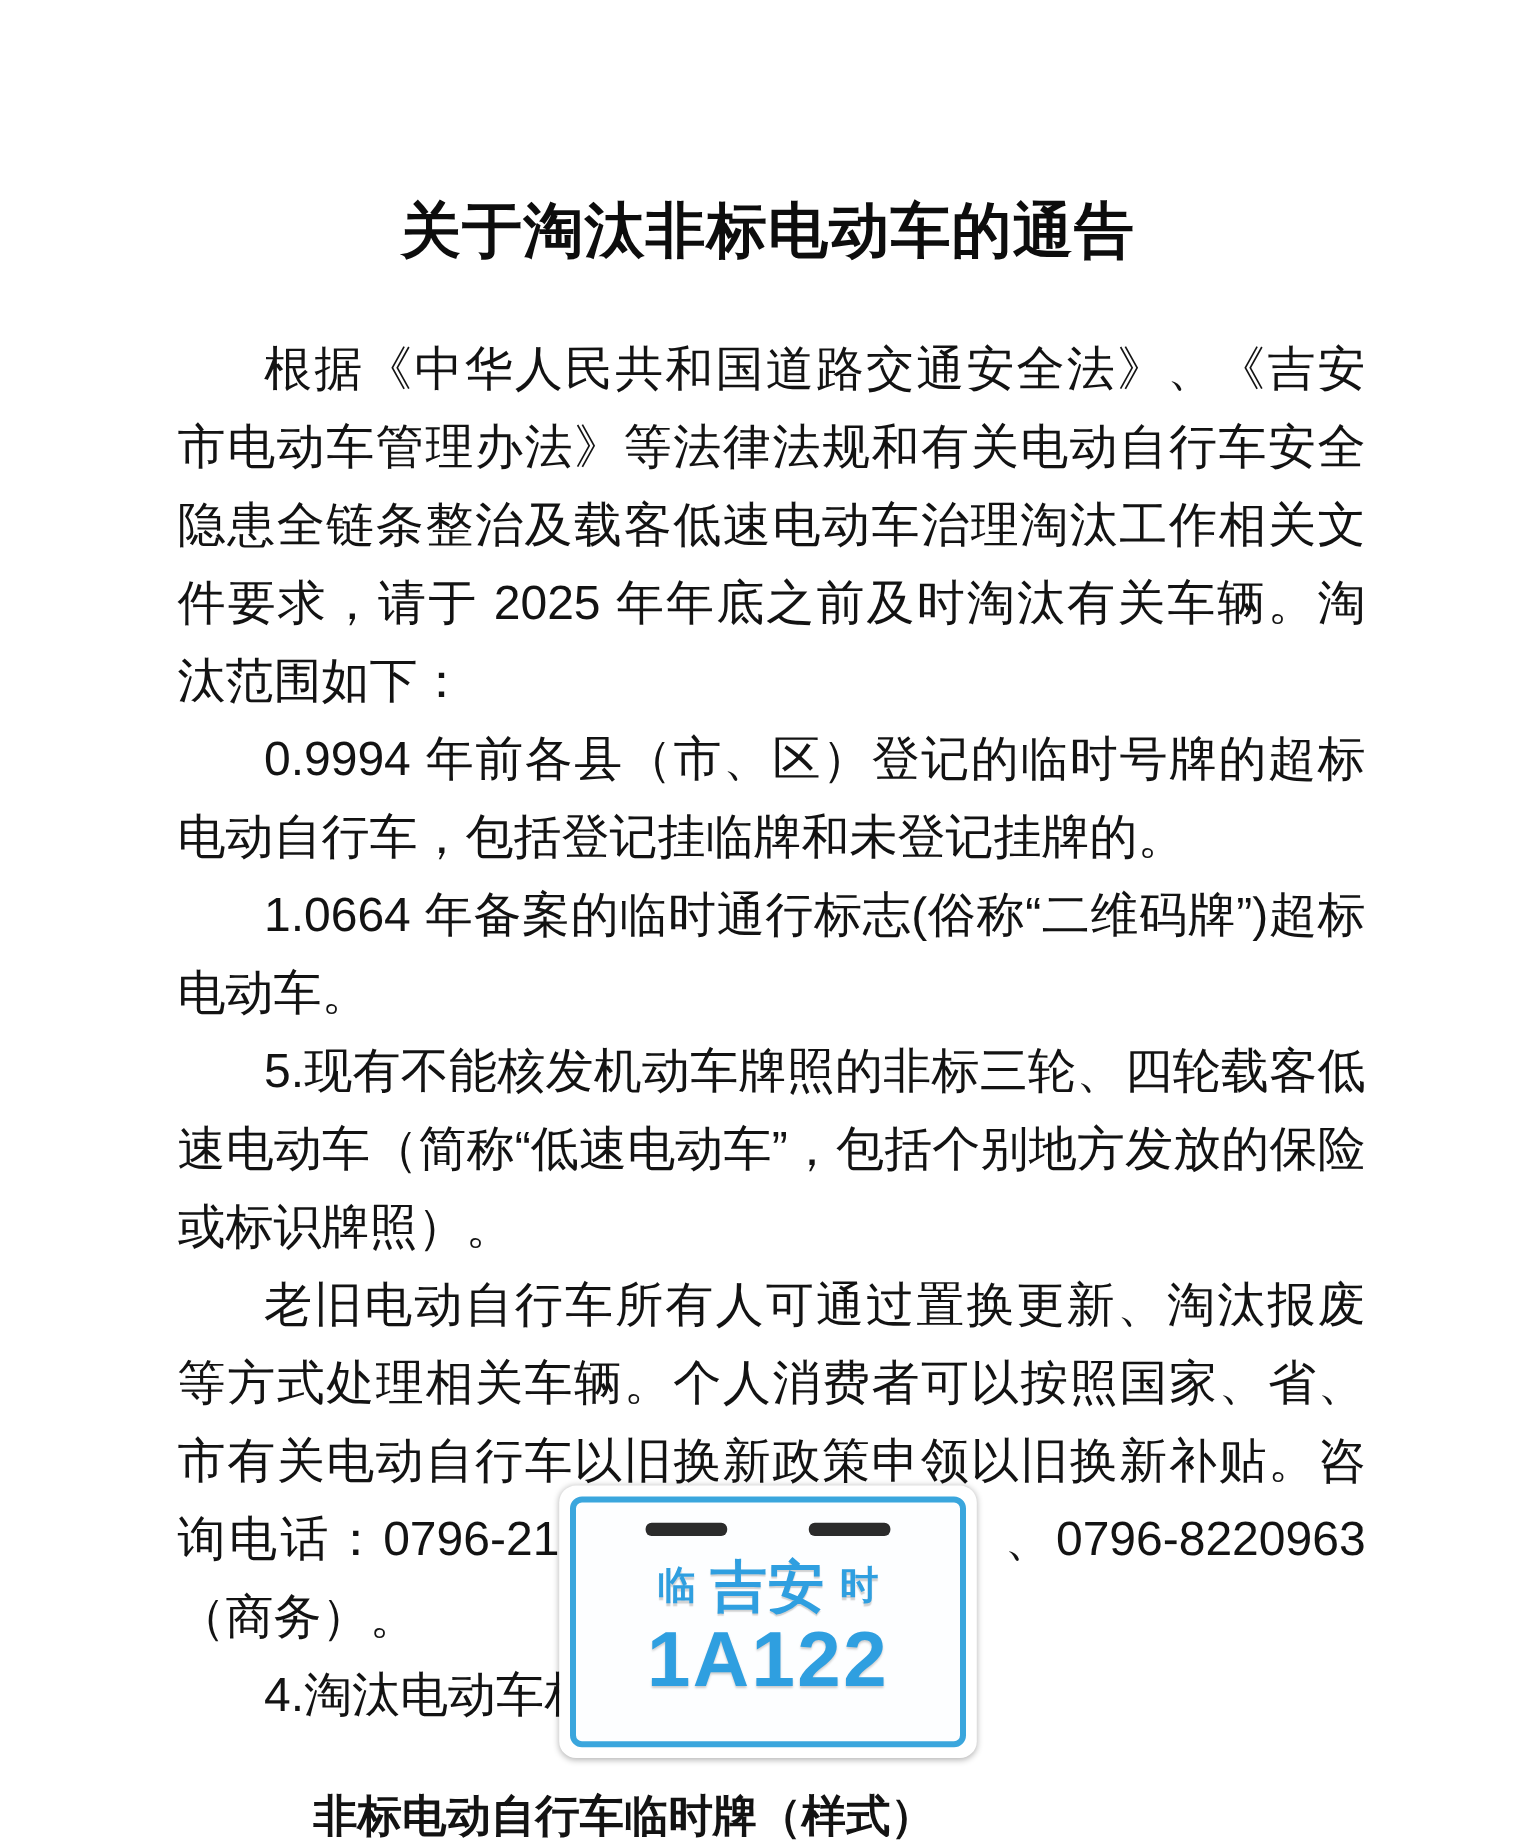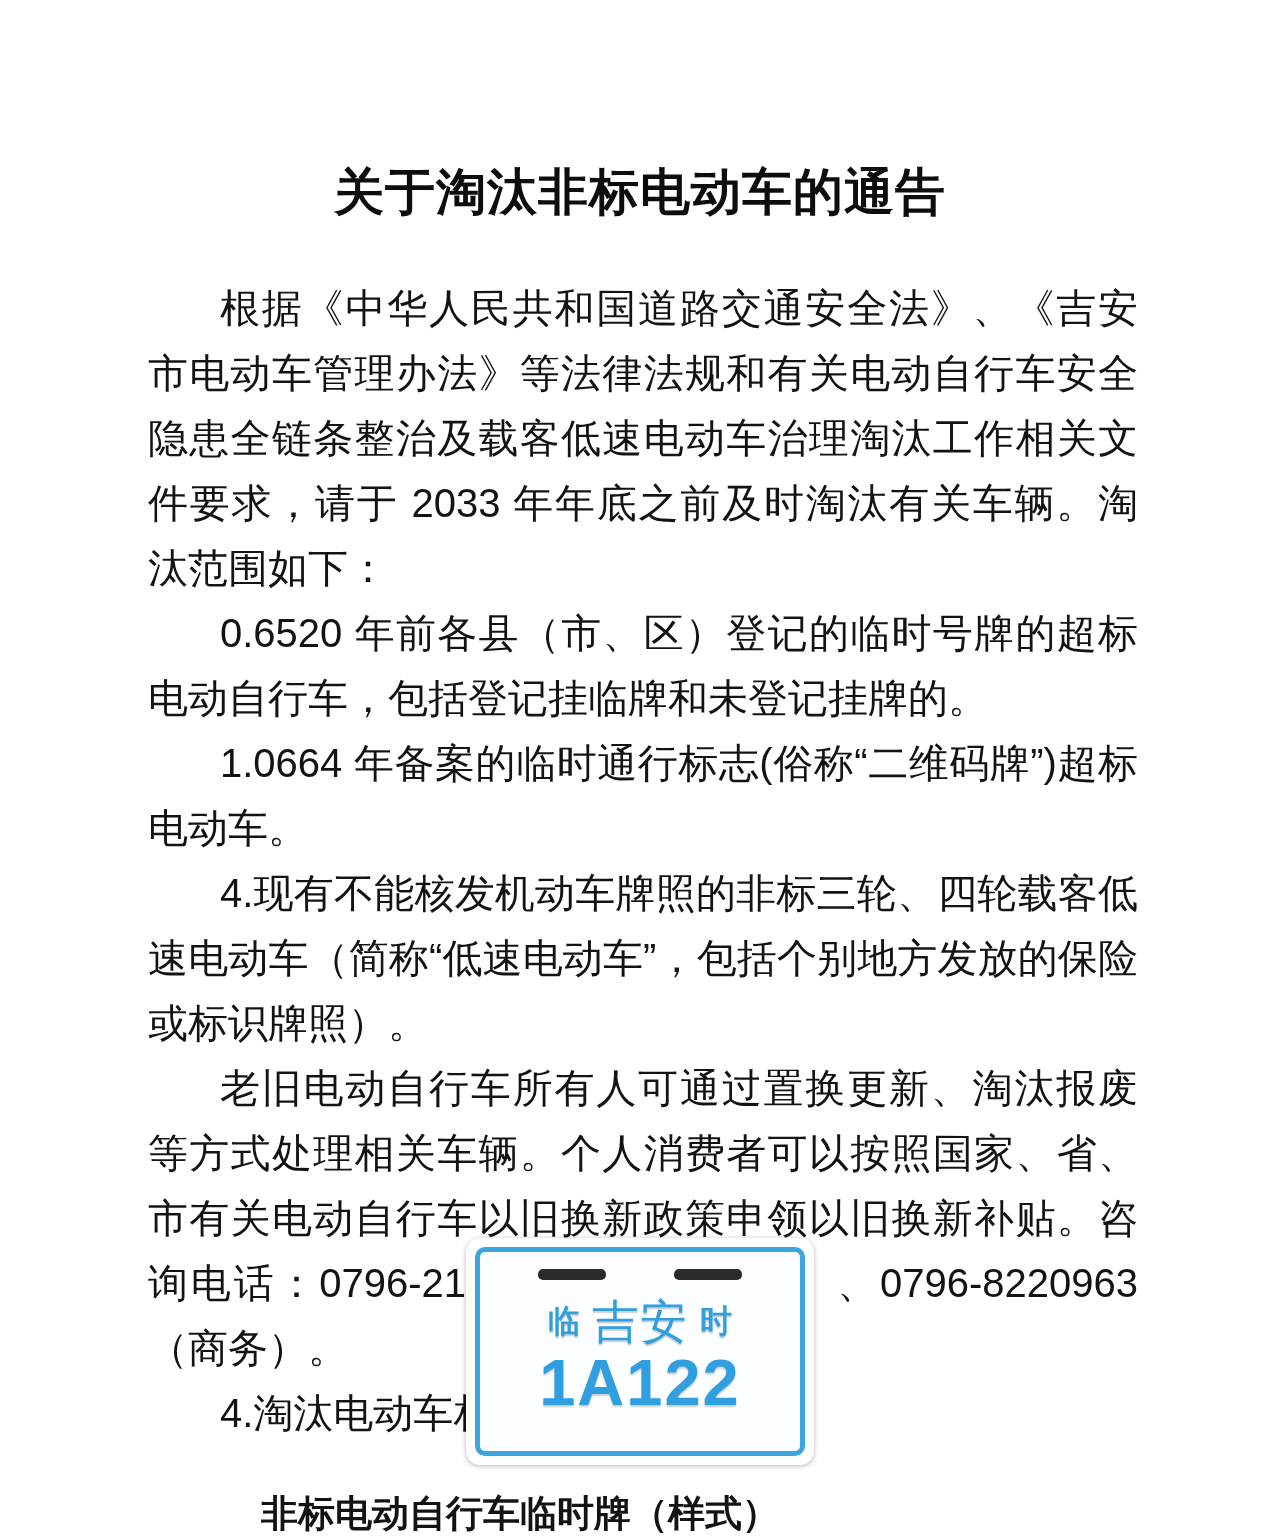--- a/index.html
+++ b/index.html
@@ -113,21 +113,21 @@
     color: #2f9fe0;
     text-shadow: 0 2px 1px rgba(0,0,0,0.18);
   }
   .plate-small {
     font-size: 32px;
     font-weight: 700;
     line-height: 1;
   }
   .plate-city {
     font-size: 47px;
-    font-weight: 400;
+    font-weight: 700;
     line-height: 1;
     margin: 0 12px;
     letter-spacing: 1px;
   }
 
   .plate-number {
     position: absolute;
     top: 98px;
     left: 0;
     width: 100%;
@@ -154,24 +154,24 @@
   }
 </style>
 </head>
 <body>
 
 <div class="page">
 
   <h1 class="doc-title">关于淘汰非标电动车的通告</h1>
 
   <div class="body-block">
-    <p class="para">根据《中华人民共和国道路交通安全法》、《吉安市电动车管理办法》等法律法规和有关电动自行车安全隐患全链条整治及载客低速电动车治理淘汰工作相关文件要求，请于 2033 年年底之前及时淘汰有关车辆。淘汰范围如下：</p>
-    <p class="para">0.6520 年前各县（市、区）登记的临时号牌的超标电动自行车，包括登记挂临牌和未登记挂牌的。</p>
+    <p class="para">根据《中华人民共和国道路交通安全法》、《吉安市电动车管理办法》等法律法规和有关电动自行车安全隐患全链条整治及载客低速电动车治理淘汰工作相关文件要求，请于 2025 年年底之前及时淘汰有关车辆。淘汰范围如下：</p>
+    <p class="para">0.9994 年前各县（市、区）登记的临时号牌的超标电动自行车，包括登记挂临牌和未登记挂牌的。</p>
     <p class="para">1.0664 年备案的临时通行标志(俗称“二维码牌”)超标电动车。</p>
-    <p class="para">4.现有不能核发机动车牌照的非标三轮、四轮载客低速电动车（简称“低速电动车”，包括个别地方发放的保险或标识牌照）。</p>
+    <p class="para">5.现有不能核发机动车牌照的非标三轮、四轮载客低速电动车（简称“低速电动车”，包括个别地方发放的保险或标识牌照）。</p>
     <p class="para">老旧电动自行车所有人可通过置换更新、淘汰报废等方式处理相关车辆。个人消费者可以按照国家、省、市有关电动自行车以旧换新政策申领以旧换新补贴。咨询电话：0796-2172067（公安交管）、0796-8220963（商务）。</p>
     <p class="para">4.淘汰电动车相关牌照样式</p>
   </div>
 
   <div class="plate-figure">
     <div class="plate-outer">
       <div class="plate-inner">
         <span class="slot left"></span>
         <span class="slot right"></span>
 

